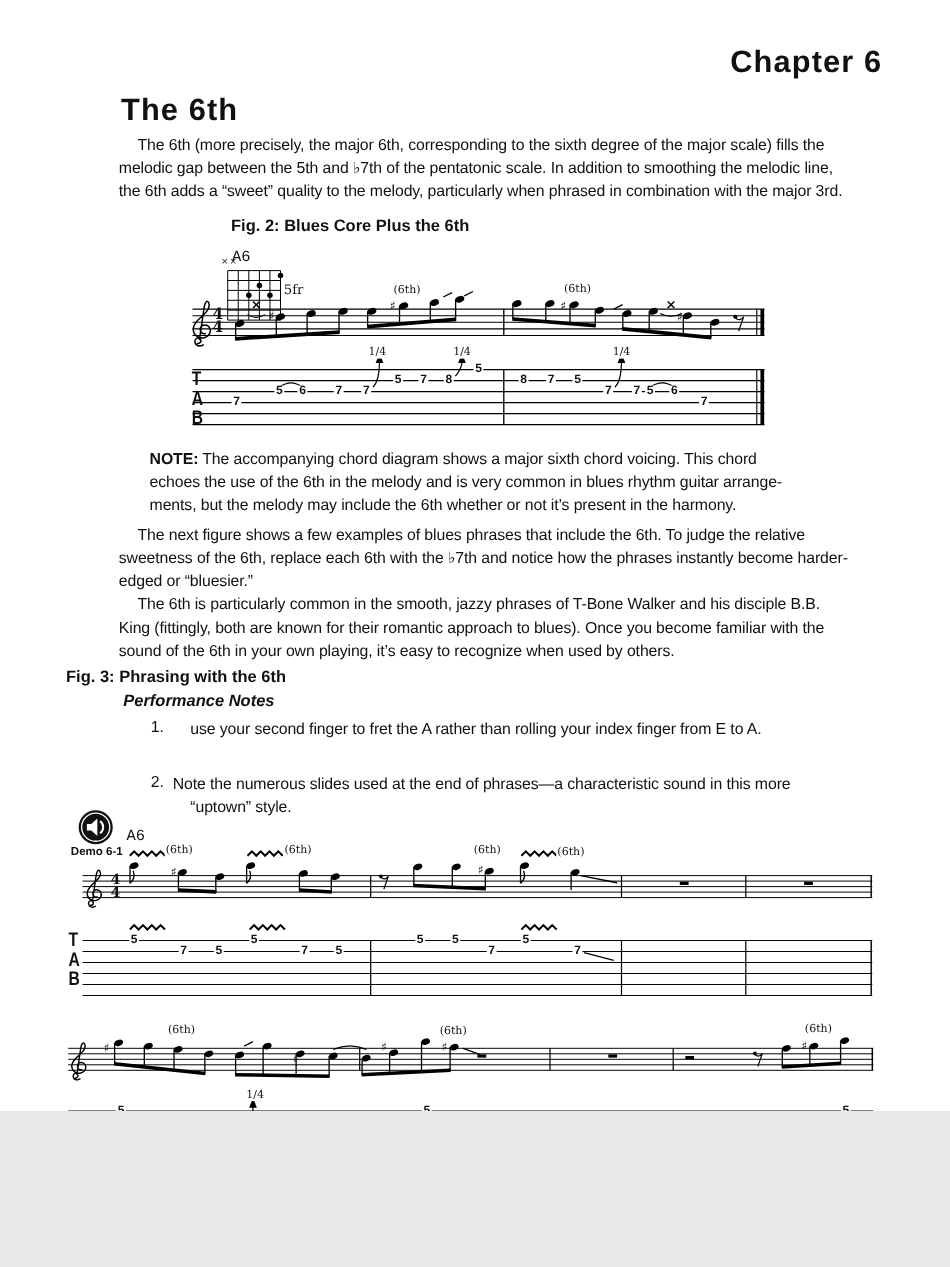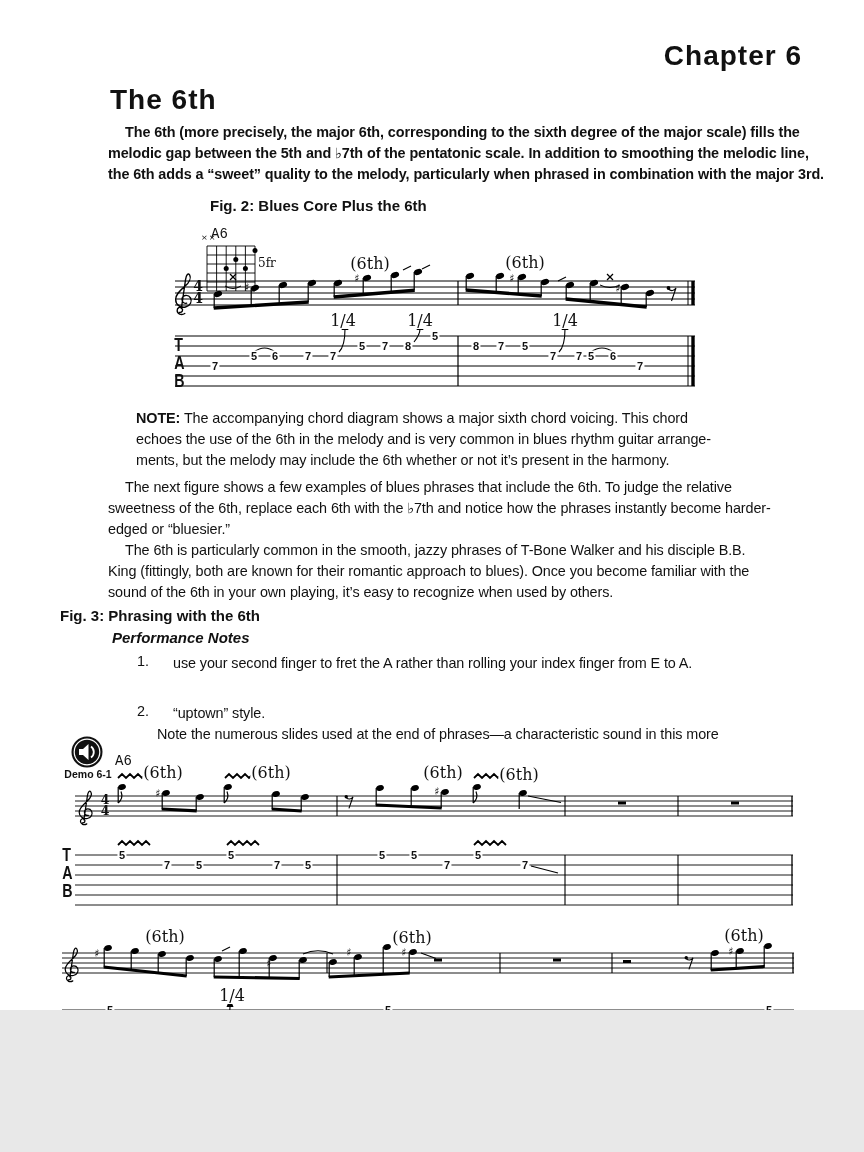--- a/index.html
+++ b/index.html
@@ -11,42 +11,42 @@
   .bodytext{font-size:14.4px;line-height:21px;letter-spacing:-0.1px;}
   .tline{white-space:nowrap;}
   .indent{text-indent:17px;}
   .cap{font-weight:bold;font-size:15px;white-space:nowrap;}
   .perf{font-weight:bold;font-style:italic;font-size:15px;white-space:nowrap;}
   .itemnum{font-size:14.4px;}
   .overlay{position:absolute;left:0;top:0;width:0;height:0;}
   .tab-num{position:absolute;transform:translate(-50%,-50%);font-weight:bold;font-size:11px;
            line-height:1;background:#fff;padding:0 1.5px;white-space:nowrap;}
   .mlabel{position:absolute;transform:translate(-50%,-50%);
-          font-family:"DejaVu Serif","Liberation Serif",serif;font-size:16px;line-height:1;
+          font-family:"DejaVu Serif","Liberation Serif",serif;font-size:10px;line-height:1;
           background:#fff;padding:0 1px;white-space:nowrap;}
   .msharp{position:absolute;transform:translate(-50%,-50%);font-family:"DejaVu Sans",sans-serif;
           font-size:11px;line-height:1;}
   .tabletter{position:absolute;font-weight:bold;font-size:15px;line-height:1;transform:scale(.95,1.2);}
   .timesig{position:absolute;transform:translateX(-50%);font-family:"DejaVu Serif","Liberation Serif",serif;
            font-weight:bold;line-height:1;}
   .chordname{position:absolute;font-family:Liberation Mono, monospace;font-size:14px;line-height:1;text-align:center;}
   .smallmusic{position:absolute;font-family:"DejaVu Serif","Liberation Serif",serif;line-height:1;}
   .demolabel{position:absolute;transform:translateX(-50%);font-weight:bold;font-size:10.5px;line-height:1;}
   .pagenum{font-weight:bold;font-size:15px;}
   svg{position:absolute;overflow:visible;}
 </style>
 </head>
 <body>
 
 <div class="page">
 
   <div class="abs chapter" style="right:62px;top:40px;">Chapter 6</div>
   <div class="abs stitle" style="left:110px;top:84px;">The 6th</div>
 
-  <div class="abs bodytext" style="left:108px;top:122px;font-weight:bold;">
+  <div class="abs bodytext" style="left:108px;top:122px;">
     <div class="tline indent">The 6th (more precisely, the major 6th, corresponding to the sixth degree of the major scale) fills the</div>
     <div class="tline">melodic gap between the 5th and ♭7th of the pentatonic scale. In addition to smoothing the melodic line,</div>
     <div class="tline">the 6th adds a “sweet” quality to the melody, particularly when phrased in combination with the major 3rd.</div>
   </div>
 
   <div class="abs cap" style="left:210px;top:197px;">Fig. 2: Blues Core Plus the 6th</div>
 
   <svg style="left:170px;top:225px;" width="535" height="175" viewBox="0 0 535 175">
     <g stroke="#000" stroke-width="0.9">
       <line x1="37" y1="21" x2="37" y2="66"></line>
@@ -225,22 +225,22 @@
   </div>
 
   <div class="abs cap" style="left:60px;top:607px;">Fig. 3: Phrasing with the 6th</div>
   <div class="abs perf" style="left:112px;top:629px;">Performance Notes</div>
   <div class="abs itemnum" style="left:137px;top:653px;">1.</div>
   <div class="abs bodytext" style="left:157px;top:653px;">
     <div class="tline" style="padding-left:16px;">use your second finger to fret the A rather than rolling your index finger from E to A.</div>
   </div>
   <div class="abs itemnum" style="left:137px;top:703px;">2.</div>
   <div class="abs bodytext" style="left:157px;top:703px;">
+    <div class="tline">Note the numerous slides used at the end of phrases—a characteristic sound in this more</div>
     <div class="tline" style="padding-left:16px;">“uptown” style.</div>
-    <div class="tline">Note the numerous slides used at the end of phrases—a characteristic sound in this more</div>
   </div>
 
   <svg style="left:68px;top:733px;" width="40" height="40" viewBox="0 0 40 40">
     <circle cx="19" cy="19" r="15.5" fill="#111"></circle>
     <circle cx="19" cy="19" r="12.8" fill="none" stroke="#fff" stroke-width="1.2"></circle>
     <polygon points="11,16 15,16 20.5,11 20.5,27 15,22 11,22" fill="#fff"></polygon>
     <path d="M23,13.5 A6.8,6.8 0 0 1 23,24.5" stroke="#fff" stroke-width="1.8" fill="none"></path>
   </svg>
   <div class="demolabel" style="left:88px;top:769px;">Demo 6-1</div>
 

